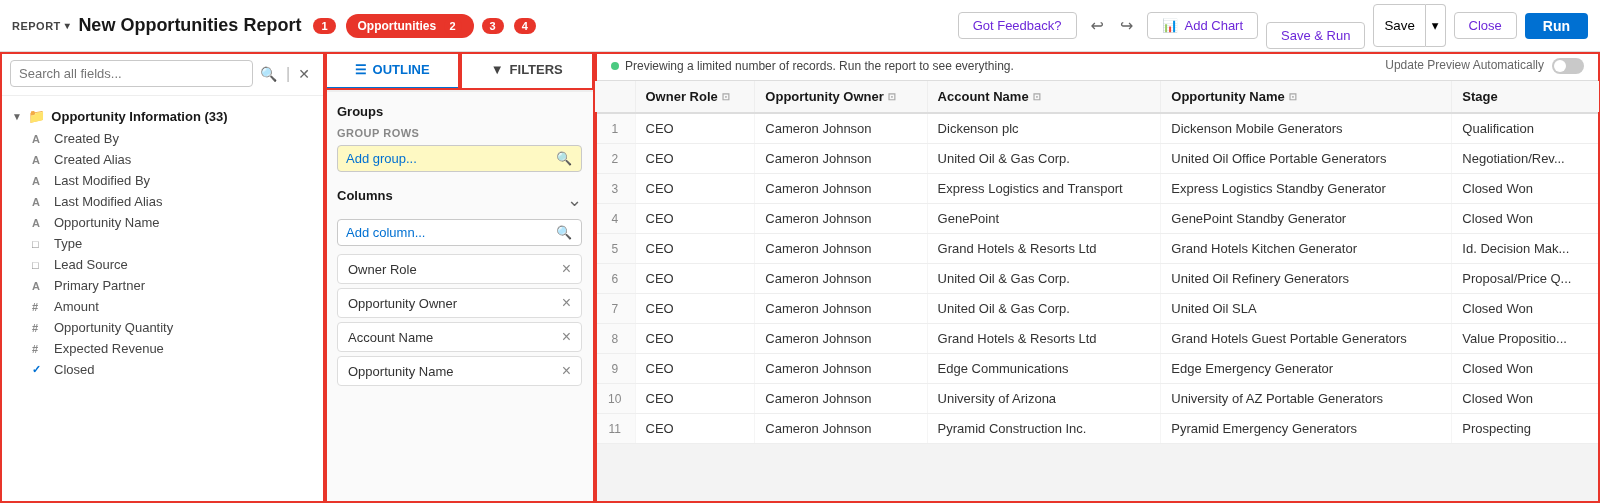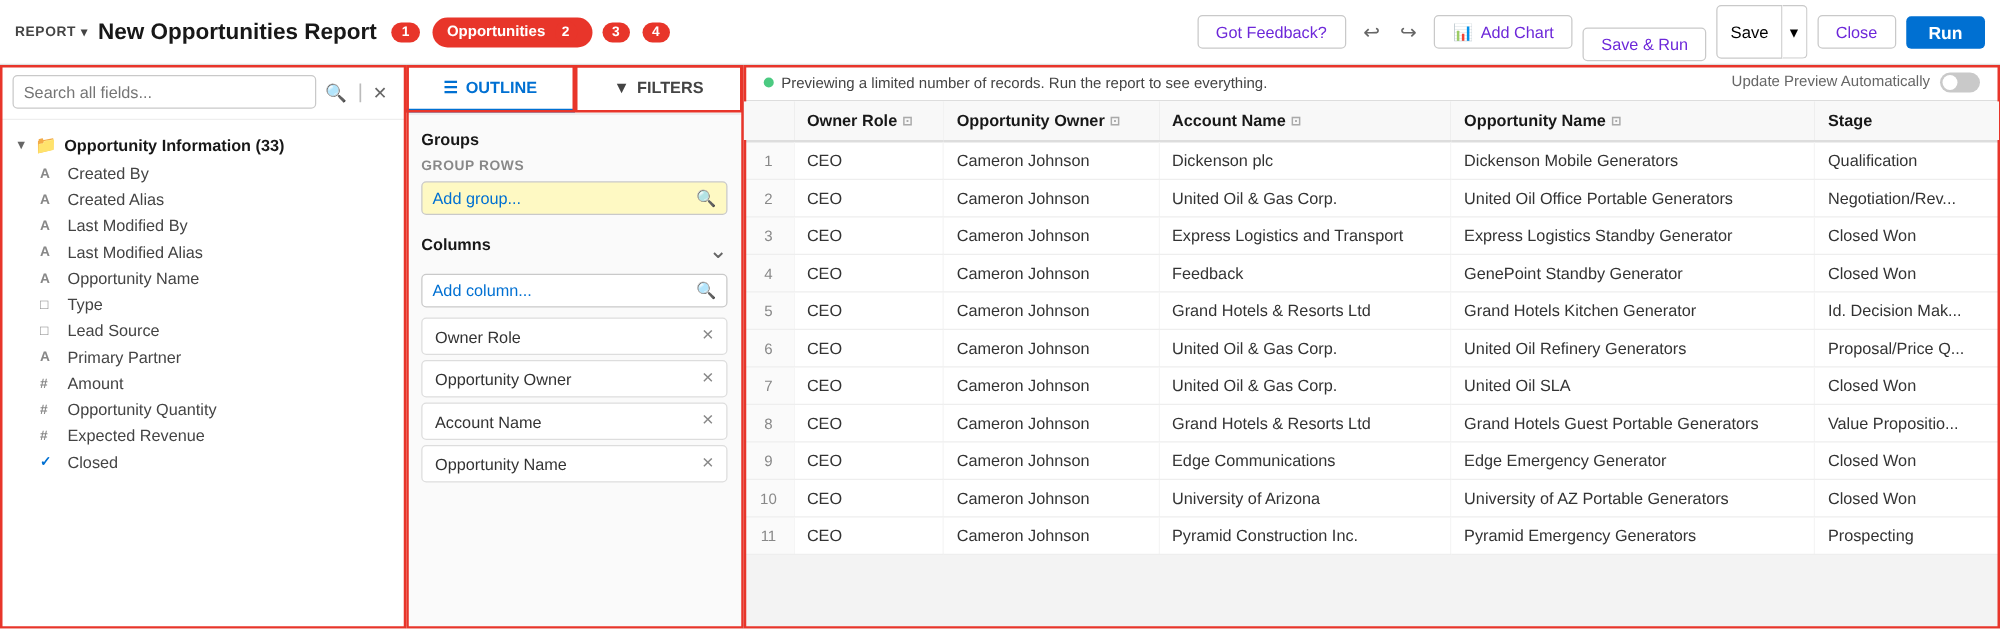--- a/index.html
+++ b/index.html
@@ -505,21 +505,21 @@
     <td>CEO</td>
     <td>Cameron Johnson</td>
     <td>Express Logistics and Transport</td>
     <td>Express Logistics Standby Generator</td>
     <td>Closed Won</td>
   </tr>
             <tr>
     <td>4</td>
     <td>CEO</td>
     <td>Cameron Johnson</td>
-    <td>Feedback</td>
+    <td>GenePoint</td>
     <td>GenePoint Standby Generator</td>
     <td>Closed Won</td>
   </tr>
             <tr>
     <td>5</td>
     <td>CEO</td>
     <td>Cameron Johnson</td>
     <td>Grand Hotels &amp; Resorts Ltd</td>
     <td>Grand Hotels Kitchen Generator</td>
     <td>Id. Decision Mak...</td>

